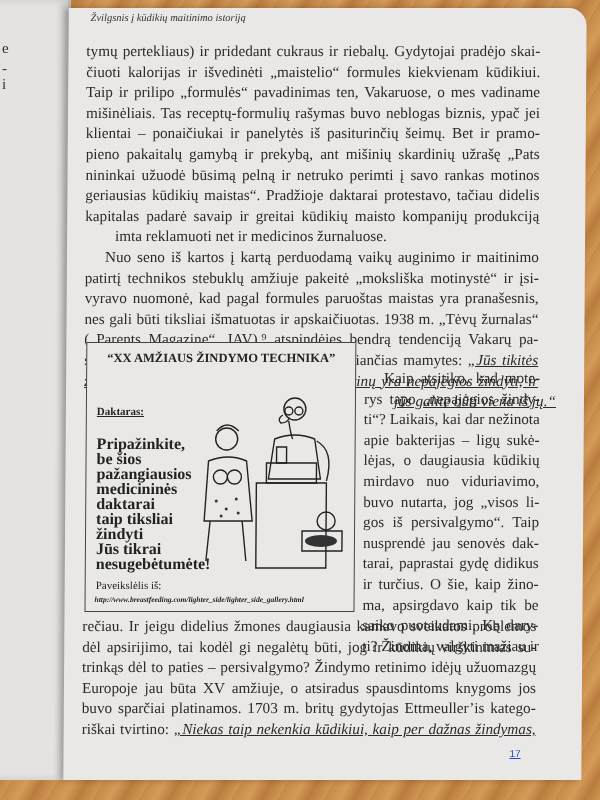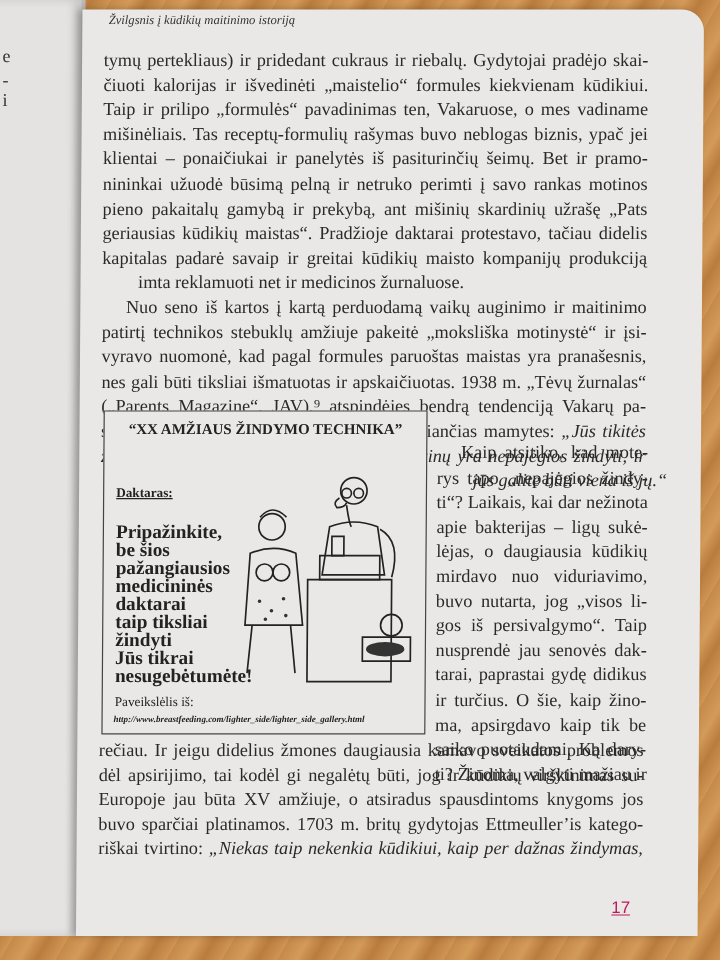--- a/index.html
+++ b/index.html
@@ -11,54 +11,54 @@
   .left-page .frag{position:absolute;left:12px;font-size:15px;color:#333;}
   .page{position:absolute;left:66px;top:8px;width:518px;height:772px;background:#e9e8e6;
     box-shadow:-4px 0 6px rgba(0,0,0,0.25);border-radius:0 18px 0 0;
     transform:skewX(-0.4deg);}
   .header{position:absolute;left:22px;top:4px;font-size:10.5px;font-style:italic;color:#333;text-align:right;}
   .text{position:absolute;left:18px;top:33px;width:454px;color:#2a2a2a;font-size:15.2px;line-height:20.6px;
     text-align:justify;}
   .text .ln{display:block;text-align:justify;text-align-last:justify;white-space:nowrap;}
   .text .ln.last{text-align-last:left;margin-left:30px;}
   .indent{padding-left:20px;}
-  .it{font-style:italic;}
+  .it{font-style:italic;text-decoration:underline;}
   .figure{position:absolute;left:20px;top:334px;width:268px;height:268px;border:1.5px solid #444;background:#e9e8e6;}
   .fig-title{position:absolute;top:8px;left:0;width:100%;text-align:center;font-weight:bold;font-size:12.5px;color:#222;}
   .fig-speaker{position:absolute;left:10px;top:62px;font-weight:bold;font-size:11px;text-decoration:underline;color:#222;}
   .fig-speech{position:absolute;left:10px;top:93px;font-weight:bold;font-size:16px;line-height:15px;color:#222;width:100px;}
   .fig-caption{position:absolute;left:10px;top:236px;font-size:11px;color:#222;}
   .fig-url{position:absolute;left:9px;top:252px;font-size:7.5px;font-weight:bold;font-style:italic;color:#222;text-align:center;}
   .cartoon{position:absolute;left:110px;top:48px;width:150px;height:182px;}
   .side-text{position:absolute;left:298px;top:360px;width:176px;color:#2a2a2a;font-size:15.2px;line-height:20.6px;}
   .side-text .ln{display:block;text-align:justify;text-align-last:justify;white-space:nowrap;}
   .bottom-text{position:absolute;left:18px;top:608px;width:454px;color:#2a2a2a;font-size:15.2px;line-height:20.6px;}
   .bottom-text .ln{display:block;text-align:justify;text-align-last:justify;white-space:nowrap;}
-  .page-num{position:absolute;left:446px;top:740px;font-family:"Liberation Sans","DejaVu Sans",sans-serif;font-size:14px;color:#be185d;text-decoration:underline;}
+  .page-num{position:absolute;left:446px;top:740px;font-family:"Liberation Sans","DejaVu Sans",sans-serif;font-size:10px;color:#1d4ed8;text-decoration:underline;}
 </style>
 </head>
 <body>
 
 <div class="left-page">
   <span class="frag" style="top:40px">e</span>
   <span class="frag" style="top:60px">-</span>
   <span class="frag" style="top:76px">i</span>
 </div>
 
 <div class="page">
   <div class="header">Žvilgsnis į kūdikių maitinimo istoriją</div>
 
   <div class="text">
     <span class="ln">tymų pertekliaus) ir pridedant cukraus ir riebalų. Gydytojai pradėjo skai-</span>
     <span class="ln">čiuoti kalorijas ir išvedinėti „maistelio“ formules kiekvienam kūdikiui.</span>
     <span class="ln">Taip ir prilipo „formulės“ pavadinimas ten, Vakaruose, o mes vadiname</span>
     <span class="ln">mišinėliais. Tas receptų-formulių rašymas buvo neblogas biznis, ypač jei</span>
     <span class="ln">klientai – ponaičiukai ir panelytės iš pasiturinčių šeimų. Bet ir pramo-</span>
+    <span class="ln">pieno pakaitalų gamybą ir prekybą, ant mišinių skardinių užrašę „Pats</span>
     <span class="ln">nininkai užuodė būsimą pelną ir netruko perimti į savo rankas motinos</span>
-    <span class="ln">pieno pakaitalų gamybą ir prekybą, ant mišinių skardinių užrašę „Pats</span>
     <span class="ln">geriausias kūdikių maistas“. Pradžioje daktarai protestavo, tačiau didelis</span>
     <span class="ln">kapitalas padarė savaip ir greitai kūdikių maisto kompanijų produkciją</span>
     <span class="ln last">imta reklamuoti net ir medicinos žurnaluose.</span>
     <span class="ln indent">Nuo seno iš kartos į kartą perduodamą vaikų auginimo ir maitinimo</span>
     <span class="ln">patirtį technikos stebuklų amžiuje pakeitė „moksliška motinystė“ ir įsi-</span>
     <span class="ln">vyravo nuomonė, kad pagal formules paruoštas maistas yra pranašesnis,</span>
     <span class="ln">nes gali būti tiksliai išmatuotas ir apskaičiuotas. 1938 m. „Tėvų žurnalas“</span>
     <span class="ln">(„Parents Magazine“, JAV),⁹ atspindėjęs bendrą tendenciją Vakarų pa-</span>
     <span class="ln"><span>saulyje, šitaip „įkvėpdavo“ žindyti besiruošiančias mamytes: </span><span class="it">„Jūs tikitės</span></span>
     <span class="ln it">žindyti kūdikį, tačiau šiandien daugybė motinų yra nepajėgios žindyti, ir</span>
@@ -129,19 +129,20 @@
     <span class="ln">tarai, paprastai gydę didikus</span>
     <span class="ln">ir turčius. O šie, kaip žino-</span>
     <span class="ln">ma, apsirgdavo kaip tik be</span>
     <span class="ln">saiko puotaudami. Ką dary-</span>
     <span class="ln">ti? Žinoma, valgyti mažiau ir</span>
   </div>
 
   <div class="bottom-text">
     <span class="ln">rečiau. Ir jeigu didelius žmones daugiausia kamavo sveikatos problemos</span>
     <span class="ln">dėl apsirijimo, tai kodėl gi negalėtų būti, jog ir kūdikių virškinimas su-</span>
+    <span class="ln">trinkąs dėl to paties – persivalgymo? Žindymo retinimo idėjų užuomazgų</span>
     <span class="ln">Europoje jau būta XV amžiuje, o atsiradus spausdintoms knygoms jos</span>
     <span class="ln">buvo sparčiai platinamos. 1703 m. britų gydytojas Ettmeuller’is katego-</span>
     <span class="ln"><span>riškai tvirtino: </span><span class="it">„Niekas taip nekenkia kūdikiui, kaip per dažnas žindymas,</span></span>
   </div>
 
   <div class="page-num">17</div>
 </div>
 
 </body></html>

